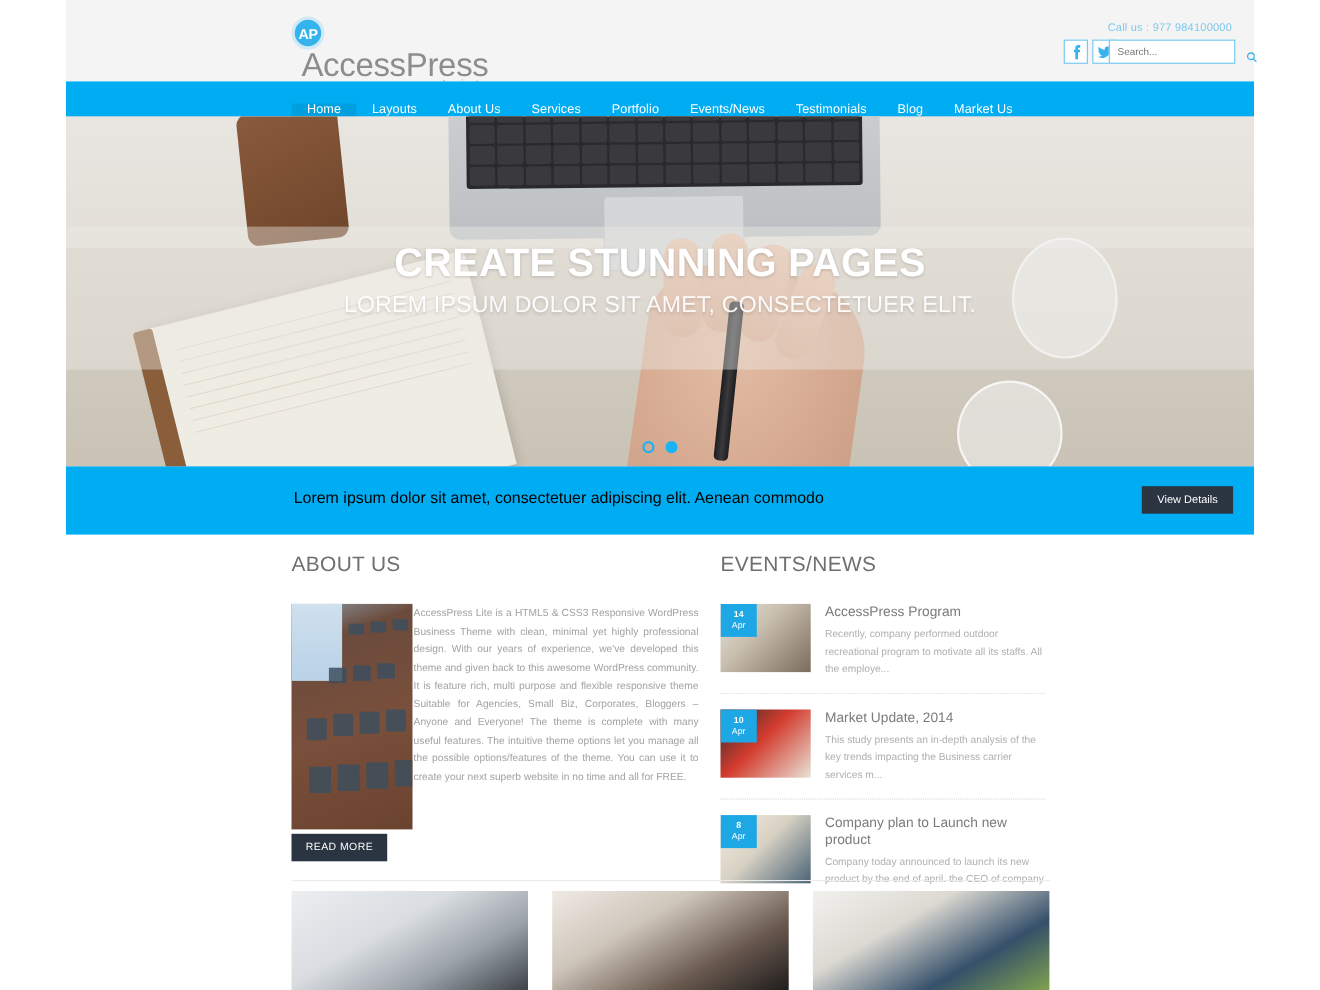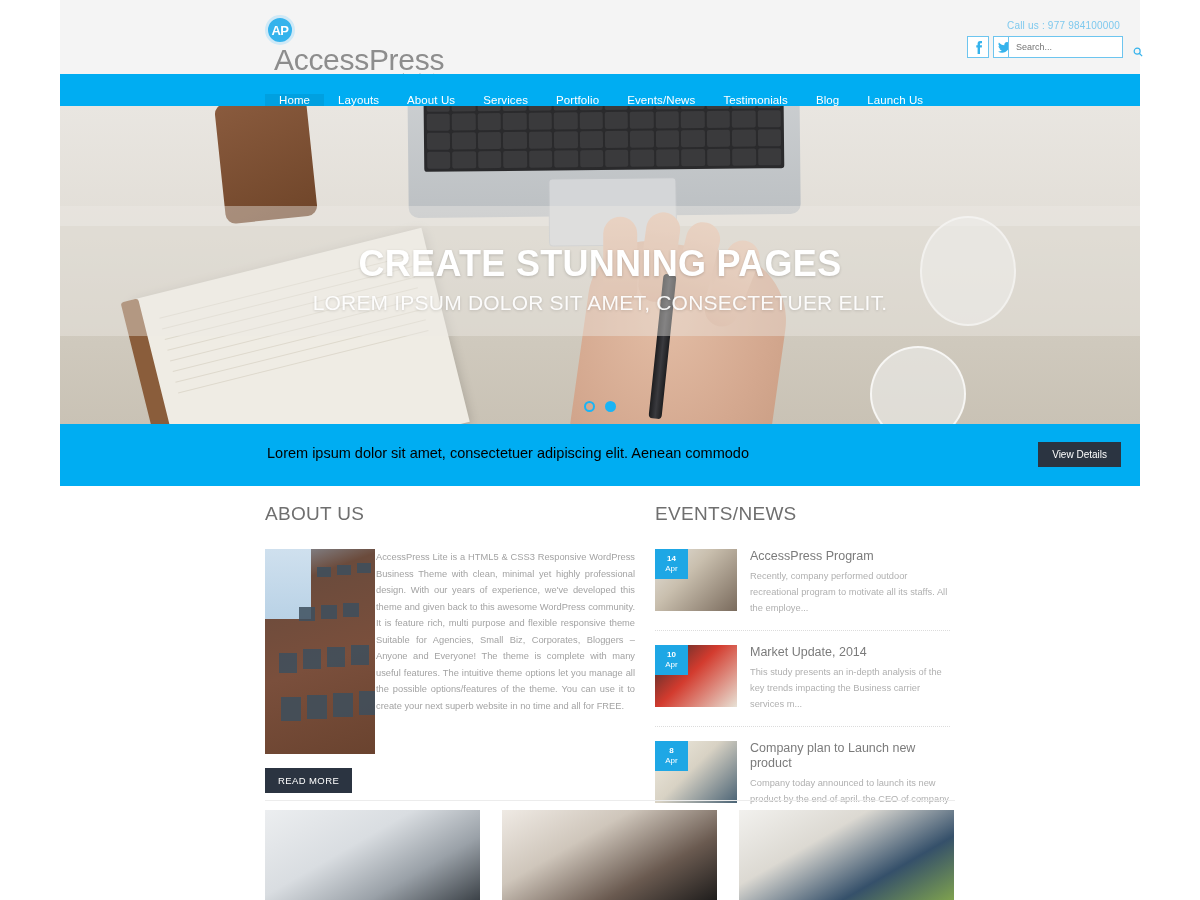--- a/index.html
+++ b/index.html
@@ -172,21 +172,21 @@
   }
   .glass.g1 { left: 860px; top: 110px; width: 96px; height: 110px; border-radius: 50%; background: rgba(240,240,238,0.6); }
   .glass.g2 { left: 810px; top: 240px; width: 96px; height: 96px; border-radius: 50%; background: rgba(235,235,232,0.65); }
 
   .hero-band {
     position: absolute; left: 0; top: 100px; width: 100%; height: 130px;
     background: rgba(236,233,228,0.42);
   }
   .hero-text {
     position: absolute; left: 0; top: 112px; width: 100%;
-    text-align: center; color: #ffffff; margin-top: 25px;
+    text-align: center; color: #ffffff;
   }
   .hero-title {
     font-size: 36px; font-weight: bold; letter-spacing: 0.3px;
     text-shadow: 0 1px 3px rgba(0,0,0,0.18);
   }
   .hero-sub {
     font-size: 21px; margin-top: 6px; color: rgba(255,255,255,0.93);
     letter-spacing: 0.2px; text-shadow: 0 1px 3px rgba(0,0,0,0.15);
   }
   .hero-dots {
@@ -236,21 +236,21 @@
     background: linear-gradient(180deg,#cfe0ee,#b9d2e6);
   }
   .about-img .win {
     position: absolute; background: #3d4f5d; opacity: .85;
   }
   .about-text {
     font-size: 9.3px; line-height: 16.5px; color: #a3a3a3;
     text-align: justify; flex: 1;
   }
   .readmore {
-    margin-top: 14px; display: inline-block;
+    margin-top: 4px; display: inline-block;
     background: #2b3441; color: #fff; font-size: 9.5px;
     padding: 7px 13px; border: 0; letter-spacing: 0.4px;
     font-family: "Liberation Sans", sans-serif; cursor: pointer;
   }
 
   
   .event { display: flex; gap: 13px; padding-bottom: 14px; margin-bottom: 14px;
            border-bottom: 1px dotted #dcdcdc; }
   .event:last-child { border-bottom: 0; }
   .event-thumb {
@@ -333,21 +333,21 @@
   <nav class="nav">
     <div class="nav-inner" id="nav-inner">
         <a class="nav-item active">Home</a>
         <a class="nav-item">Layouts</a>
         <a class="nav-item">About Us</a>
         <a class="nav-item">Services</a>
         <a class="nav-item">Portfolio</a>
         <a class="nav-item">Events/News</a>
         <a class="nav-item">Testimonials</a>
         <a class="nav-item">Blog</a>
-        <a class="nav-item">Launch Us</a>
+        <a class="nav-item">Market Us</a>
       </div>
   </nav>
 
   <div class="hero">
     <div class="hero-photo">
       <div class="desk-top"></div>
       <div class="desk-bottom"></div>
 
       <div class="laptop">
         <div class="keyboard" id="keyboard">

